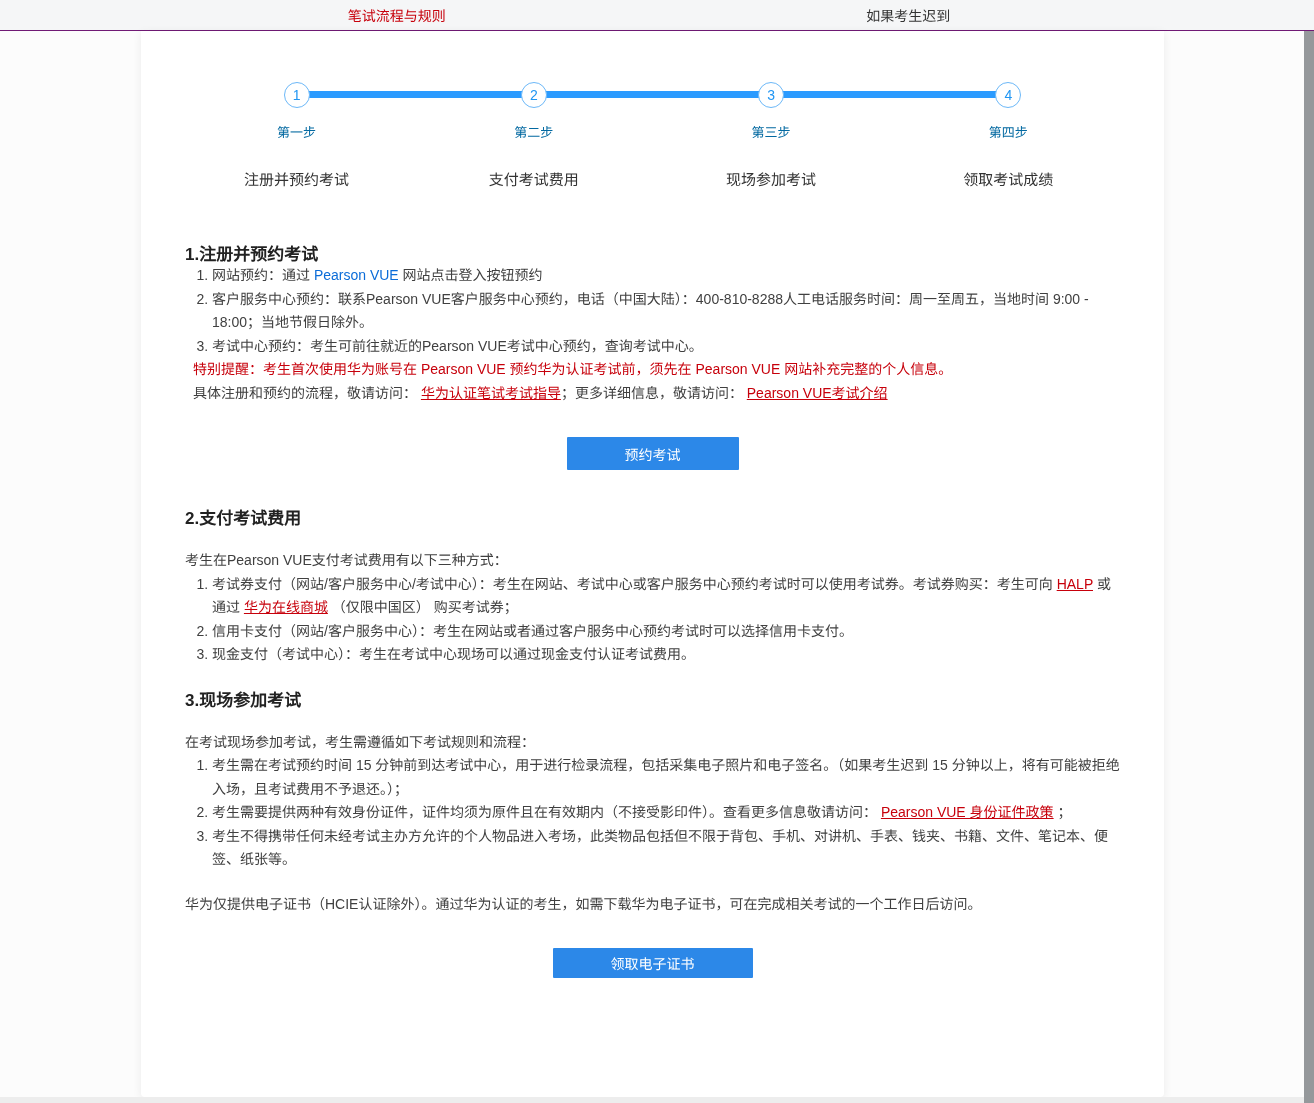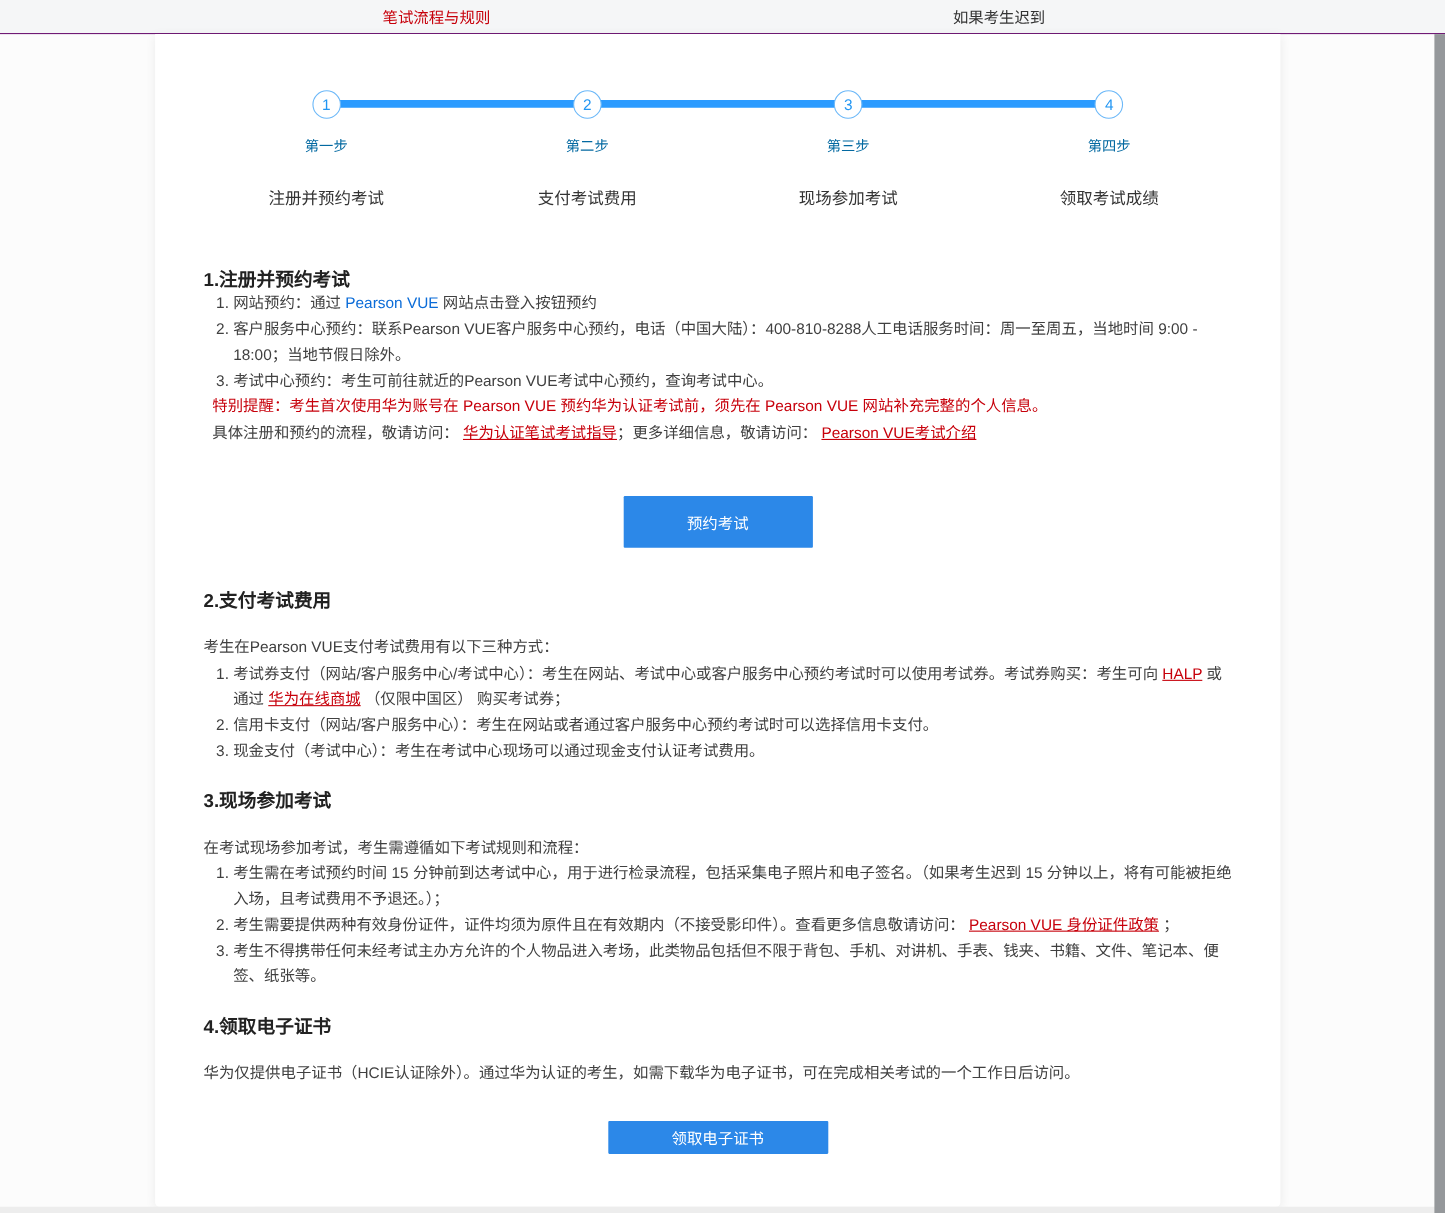--- a/index.html
+++ b/index.html
@@ -99,21 +99,21 @@
     margin:0 auto;
     background:#2c88e8;
     color:#fff;
     font-size:14px;
     border:none;
     border-radius:1px;
     text-align:center;
     cursor:pointer;
     font-family:inherit;
   }
-  .btn-book { width:172px; height:47px; margin-top:46px; }
+  .btn-book { width:172px; height:33px; margin-top:32px;font-family:Liberation Mono, monospace; }
   .btn-cert { width:200px; height:30px; margin-top:32px; }
 
   
   .bottom-strip {
     position:absolute;
     left:0; top:1097px;
     width:1314px; height:6px;
     background:#ededed;
   }
   .scrollbar {
@@ -189,21 +189,20 @@
       <h2 class="sec-h">3.现场参加考试</h2>
       <p class="intro">在考试现场参加考试，考生需遵循如下考试规则和流程：</p>
       <ol>
         <li><span>考生需在考试预约时间 15 分钟前到达考试中心，用于进行检录流程，包括采集电子照片和电子签名。（如果考生迟到 15 分钟以上，将有可能被拒绝入场，且考试费用不予退还。）；</span></li>
         <li><span>考生需要提供两种有效身份证件，证件均须为原件且在有效期内（不接受影印件）。查看更多信息敬请访问： </span><span class="link-red">Pearson VUE 身份证件政策</span><span> ；</span></li>
         <li><span>考生不得携带任何未经考试主办方允许的个人物品进入考场，此类物品包括但不限于背包、手机、对讲机、手表、钱夹、书籍、文件、笔记本、便签、纸张等。</span></li>
       </ol>
     </section>
 
     <section>
-      <h2 class="sec-h">4.领取电子证书</h2>
       <p class="intro">华为仅提供电子证书（HCIE认证除外）。通过华为认证的考生，如需下载华为电子证书，可在完成相关考试的一个工作日后访问。</p>
       <button class="btn btn-cert">领取电子证书</button>
     </section>
 
   </div>
 </div>
 
 <div class="bottom-strip"></div>
 <div class="scrollbar"></div>
 

